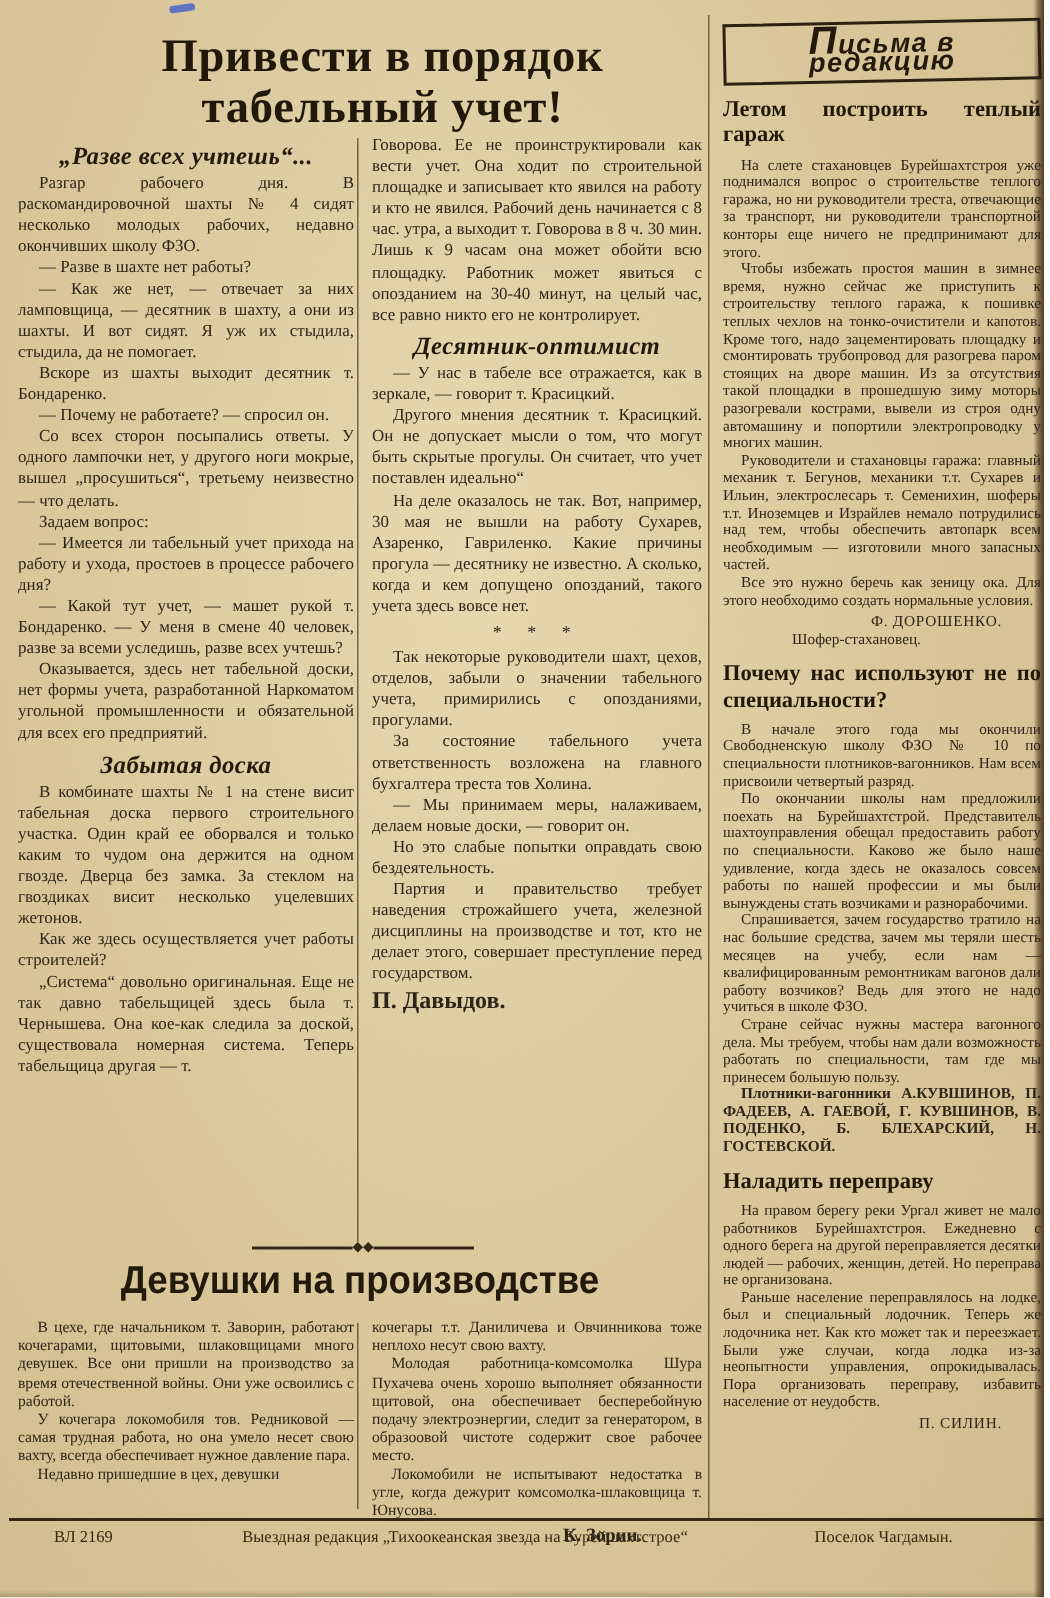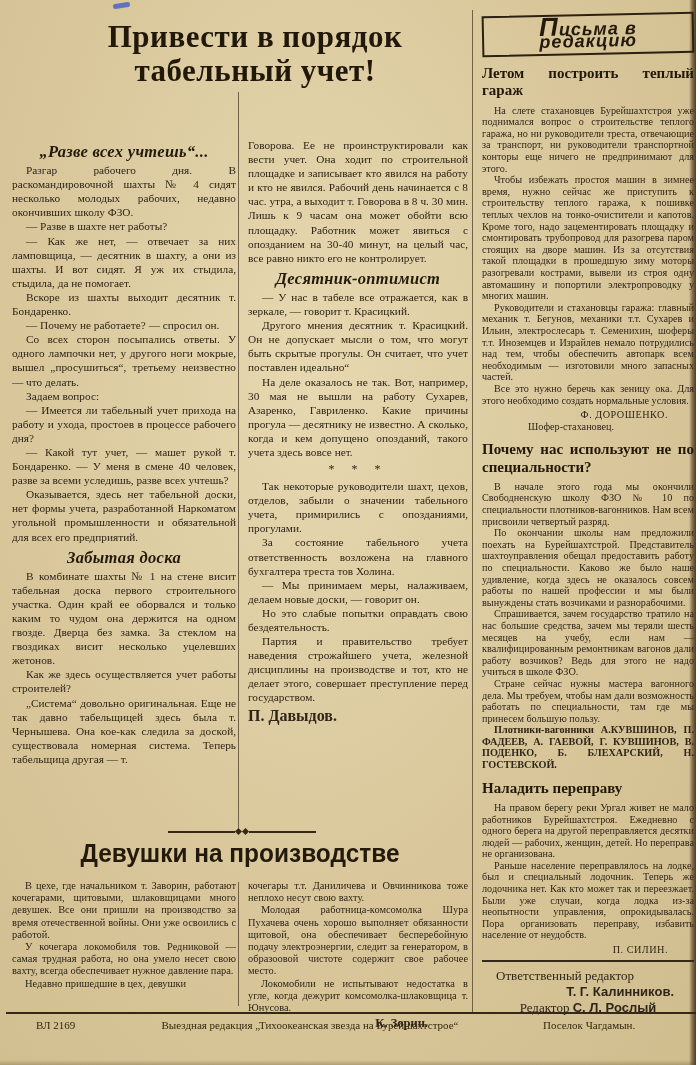--- a/index.html
+++ b/index.html
@@ -15,21 +15,21 @@
         transform:rotate(-8deg);border-radius:2px;opacity:.85;}
 
   .vrule{position:absolute;width:1px;background:rgba(56,42,22,.65);}
   #vr-cols{left:238px;top:92px;height:736px;}
   #vr-main{left:472px;top:10px;height:1002px;}
   #vr-girls{left:238px;top:882px;height:124px;}
 
   .main-title{position:absolute;left:40px;top:20px;width:430px;margin:0;text-align:center;
         font-size:31px;line-height:1.1;font-weight:bold;color:#221809;letter-spacing:.5px;}
 
-  .col{position:absolute;font-size:11.3px;line-height:14.1px;text-align:justify;margin-top:48px;}
+  .col{position:absolute;font-size:11.3px;line-height:14.1px;text-align:justify;}
   #col1{left:12px;top:90px;width:224px;}
   #col2{left:248px;top:90px;width:220px;}
   .col p{margin:0;text-indent:14px;}
   .col p.noindent{text-indent:0;}
   .subhead{font-style:italic;font-weight:bold;text-align:center;font-size:16.5px;
         margin:7px 0 4px;color:#241a0b;letter-spacing:.3px;}
   .stars{text-align:center;letter-spacing:7px;font-size:12px;line-height:16px;margin:2px 0;}
   .sig-main{font-weight:bold;text-align:left;padding-right:14px;font-size:16px;margin-top:4px;}
 
   .divider{position:absolute;left:168px;top:829px;width:148px;display:flex;align-items:center;}
@@ -157,24 +157,18 @@
     <p>Спрашивается, зачем государство тратило на нас большие средства, зачем мы теряли шесть месяцев на учебу, если нам — квалифицированным ремонтникам вагонов дали работу возчиков? Ведь для этого не надо учиться в школе ФЗО.</p>
     <p>Стране сейчас нужны мастера вагонного дела. Мы требуем, чтобы нам дали возможность работать по специальности, там где мы принесем большую пользу.</p>
     <p class="names">Плотники-вагонники А.КУВШИНОВ, П. ФАДЕЕВ, А. ГАЕВОЙ, Г. КУВШИНОВ, В. ПОДЕНКО, Б. БЛЕХАРСКИЙ, Н. ГОСТЕВСКОЙ.</p>
 
     <h3 class="art-title">Наладить переправу</h3>
     <p>На правом берегу реки Ургал живет не мало работников Бурейшахтстроя. Ежедневно с одного берега на другой переправляется десятки людей — рабочих, женщин, детей. Но переправа не организована.</p>
     <p>Раньше население переправлялось на лодке, был и специальный лодочник. Теперь же лодочника нет. Как кто может так и переезжает. Были уже случаи, когда лодка из-за неопытности управления, опрокидывалась. Пора организовать переправу, избавить население от неудобств.</p>
     <p class="sign-caps">П. СИЛИН.</p>
   </div>
 
-  <div class="editor">
-    <div class="erule"></div>
-    <div class="e1">Ответственный редактор</div>
-    <div class="e2">Т. Г. Калинников.</div>
-    <div class="e3"><span>Редактор</span> <span class="ename">С. Л. Рослый</span></div>
-  </div>
 
   <div class="footer-rule"></div>
   <div class="footer-item" id="f-left">ВЛ 2169</div>
   <div class="footer-item" id="f-center">Выездная редакция „Тихоокеанская звезда на Бурейшахтстрое“</div>
   <div class="footer-item" id="f-right">Поселок Чагдамын.</div>
 </div>
 
 </body></html>

